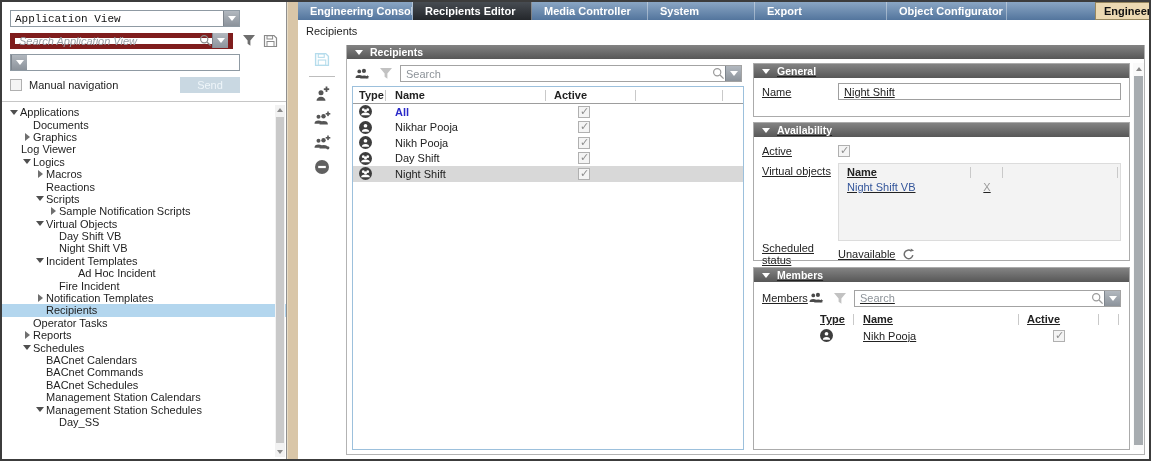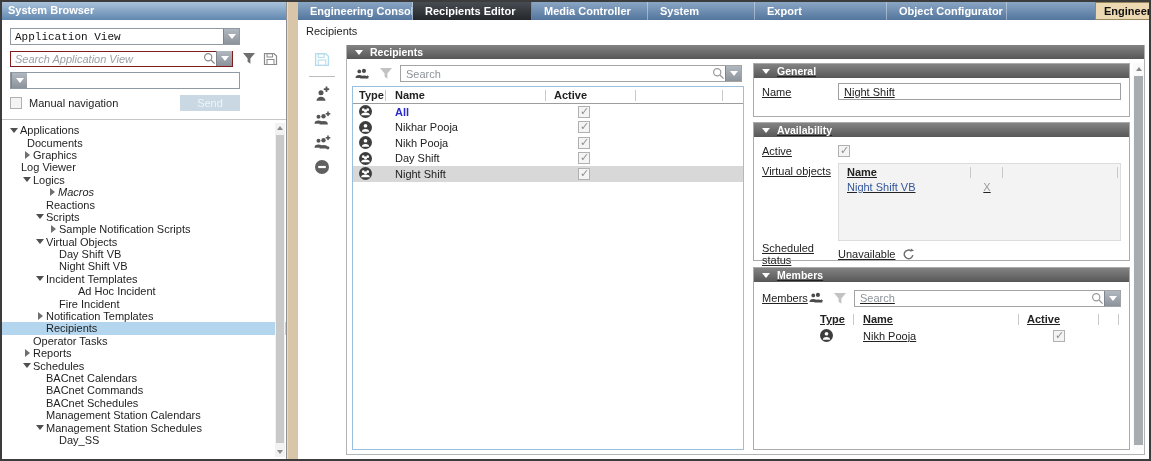--- a/index.html
+++ b/index.html
@@ -9,21 +9,21 @@
 
   
   .left-panel { width:285px; flex:none; border-right:1px solid #8f8f8f; display:flex; flex-direction:column; background:#fff; }
   .lp-title { height:18px; flex:none; background:linear-gradient(#aac3dc,#6187af); color:#fff; font-weight:bold; padding:2px 0 0 6px; }
   .lp-controls { padding:8px 8px 0 8px; flex:none; }
   .ctl-row { display:flex; align-items:center; height:17px; margin-bottom:5px; }
   .dropdown { width:230px; height:17px; border:1px solid #8f9aa3; background:#fff; display:flex; align-items:center; }
   .dropdown .lbl { flex:1; padding-left:4px; color:#111;font-family:Liberation Mono, monospace; }
   .dd-btn { width:16px; height:15px; flex:none; background:linear-gradient(#b2b8bf,#8c939b); border-left:1px solid #7d848c; display:flex; align-items:center; justify-content:center; }
   .dd-btn::after { content:""; border-left:4px solid transparent; border-right:4px solid transparent; border-top:5px solid #fff; }
-  .searchbox { width:230px; height:16px; border:1px solid #7f1d1d; background:#fff; display:flex; align-items:center; }
+  .searchbox { width:230px; height:16px; border:5px solid #7f1d1d; background:#fff; display:flex; align-items:center; }
   .searchbox input { flex:1; border:none; outline:none; min-width:0; font:11px "Liberation Sans",sans-serif; padding-left:4px; color:#222; background:transparent; }
   .lp-controls input::placeholder { font-style:italic; color:#9aa0a6; }
   input::placeholder { color:#8d9399; }
   .ico-btn { display:flex; align-items:center; justify-content:center; }
   .gap8 { margin-left:9px; } .gap6 { margin-left:7px; }
   .cb { width:12px; height:12px; border:1px solid #b0b0b0; background:#f4f4f4; position:relative; display:inline-block; flex:none; }
   .cb.checked::after { content:"\2713"; position:absolute; left:1px; top:-2px; color:#8f8f8f; font-size:11px; }
   .send-btn { margin-left:auto; width:60px; height:16px; background:#c9d8e2; color:#eef5f9; border:none; font:11px "Liberation Sans",sans-serif; }
   .lp-sep { height:1px; background:#c6c6c6; margin-top:2px; flex:none; }
   .tree { flex:1; position:relative; padding-top:4px; overflow:hidden; }
@@ -108,21 +108,20 @@
   .vs-up { position:absolute; top:1px; left:0; width:11px; height:10px; display:flex; align-items:center; justify-content:center; }
   .vs-up::after { content:""; border-left:3px solid transparent; border-right:3px solid transparent; border-bottom:4px solid #8a8a8a; }
   .vs-thumb { position:absolute; left:1px; width:9px; top:13px; bottom:5px; background:#a7acb0; }
 </style>
 </head>
 <body>
 
 <div class="app">
 
   <aside class="left-panel">
-    <div class="lp-title">System Browser</div>
     <div class="lp-controls">
       <div class="ctl-row">
         <div class="dropdown">
           <span class="lbl">Application View</span>
           <span class="dd-btn"></span>
         </div>
       </div>
       <div class="ctl-row">
         <div class="searchbox">
           <input placeholder="Search Application View" style="">
@@ -158,37 +157,37 @@
         <button class="send-btn">Send</button>
       </div>
     </div>
     <div class="lp-sep"></div>
     <div class="tree">
       <div id="tree-items">
           <div class="tree-item" style="padding-left: 6px;">
             <span class="arr arr-down"></span>
             <span>Applications</span>
           </div>
-          <div class="tree-item" style="padding-left: 13px;">
+          <div class="tree-item" style="padding-left: 19px;">
             <span class="arr"></span>
             <span>Documents</span>
           </div>
           <div class="tree-item" style="padding-left: 19px;">
             <span class="arr arr-right"></span>
             <span>Graphics</span>
           </div>
           <div class="tree-item" style="padding-left: 7px;">
             <span class="arr"></span>
             <span>Log Viewer</span>
           </div>
           <div class="tree-item" style="padding-left: 19px;">
             <span class="arr arr-down"></span>
             <span>Logics</span>
           </div>
-          <div class="tree-item" style="padding-left: 44px; font-style: italic;">
+          <div class="tree-item" style="padding-left: 32px;">
             <span class="arr arr-right"></span>
             <span>Macros</span>
           </div>
           <div class="tree-item" style="padding-left: 32px;">
             <span class="arr"></span>
             <span>Reactions</span>
           </div>
           <div class="tree-item" style="padding-left: 32px;">
             <span class="arr arr-down"></span>
             <span>Scripts</span>

